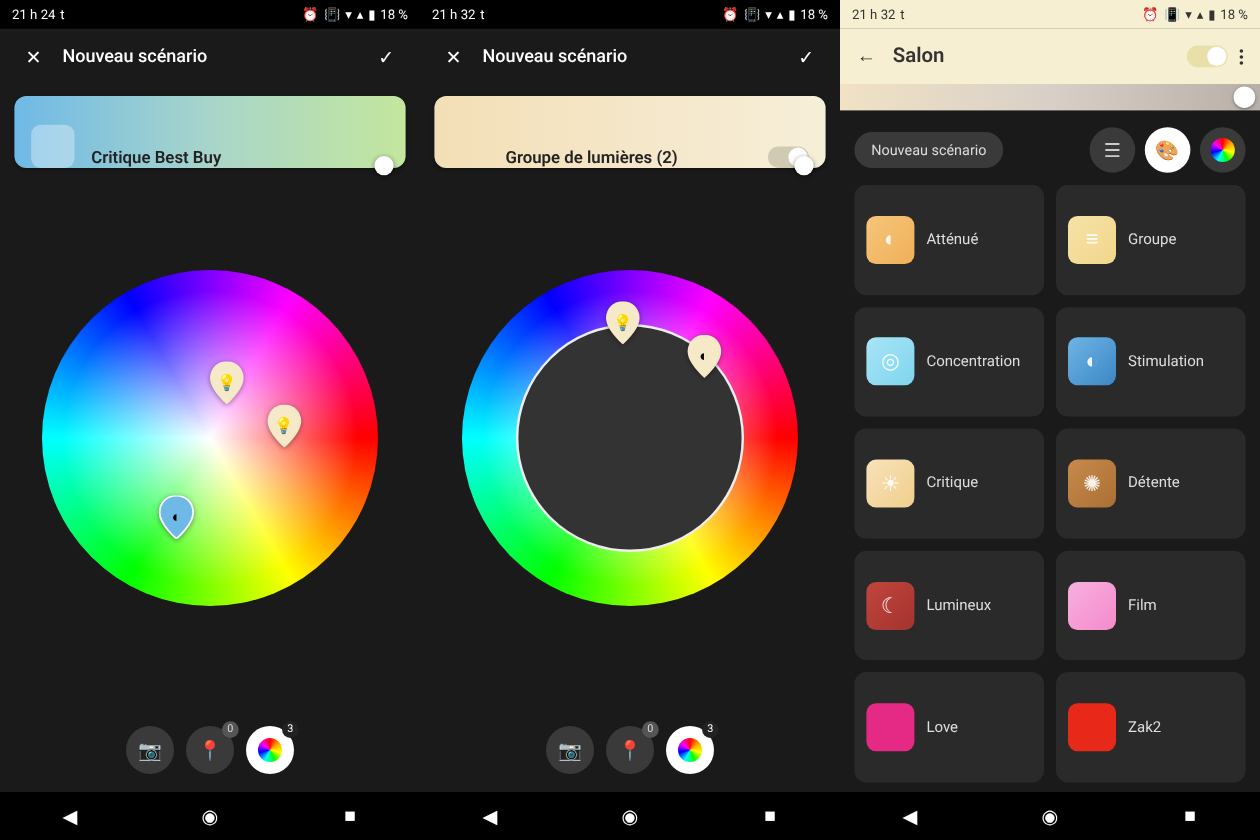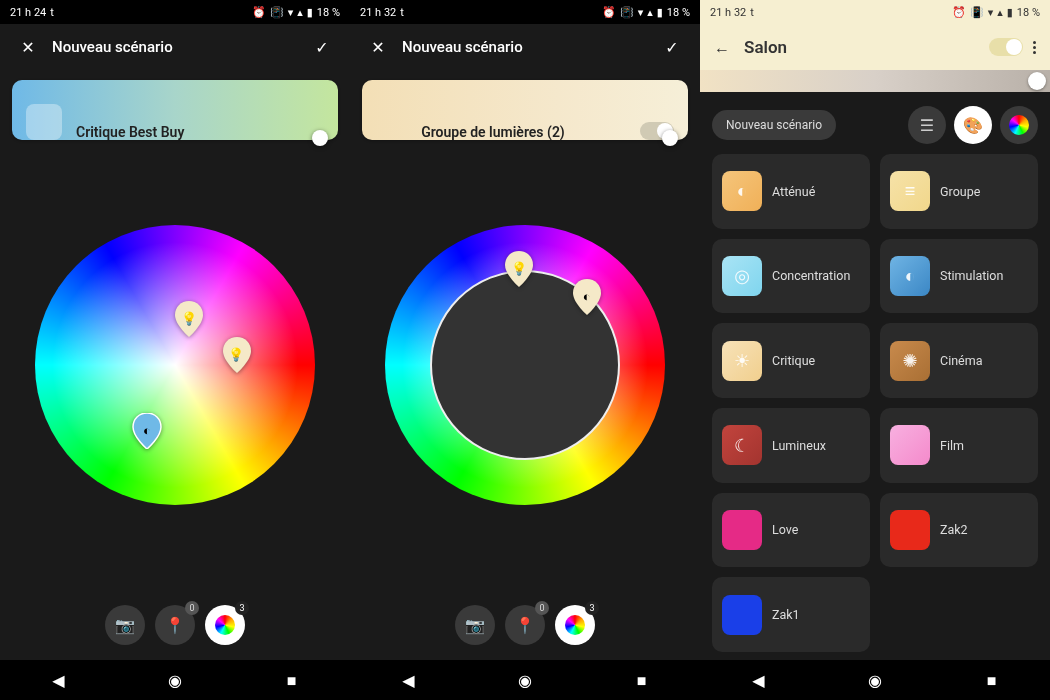--- a/index.html
+++ b/index.html
@@ -249,41 +249,37 @@
     <div class="scene">
         <div class="sthumb" style="background:linear-gradient(135deg,#6fb4e4,#3b87c5)">◐</div>
         <div class="sname">Stimulation</div>
       </div>
     <div class="scene">
         <div class="sthumb" style="background:linear-gradient(135deg,#f7e2b8,#f1cf8e)">☀</div>
         <div class="sname">Critique</div>
       </div>
     <div class="scene">
         <div class="sthumb" style="background:linear-gradient(135deg,#c88a4c,#a96f34)">✺</div>
-        <div class="sname">Cinéma</div>
+        <div class="sname">Détente</div>
       </div>
     <div class="scene">
         <div class="sthumb" style="background:linear-gradient(135deg,#c2443d,#a3342f)">☾</div>
         <div class="sname">Lumineux</div>
       </div>
     <div class="scene">
         <div class="sthumb" style="background:linear-gradient(135deg,#f8b0e0,#f48acb)"></div>
         <div class="sname">Film</div>
       </div>
     <div class="scene">
         <div class="sthumb" style="background:#e52a86"></div>
         <div class="sname">Love</div>
       </div>
     <div class="scene">
         <div class="sthumb" style="background:#e8291a"></div>
         <div class="sname">Zak2</div>
-      </div>
-    <div class="scene">
-        <div class="sthumb" style="background:#1a3fe8"></div>
-        <div class="sname">Zak1</div>
       </div>
   </div>
   <div class="navbar">
     <div class="nb">◀</div>
     <div class="nb">◉</div>
     <div class="nb">■</div>
   </div>
 </div>
 
 </body></html>

